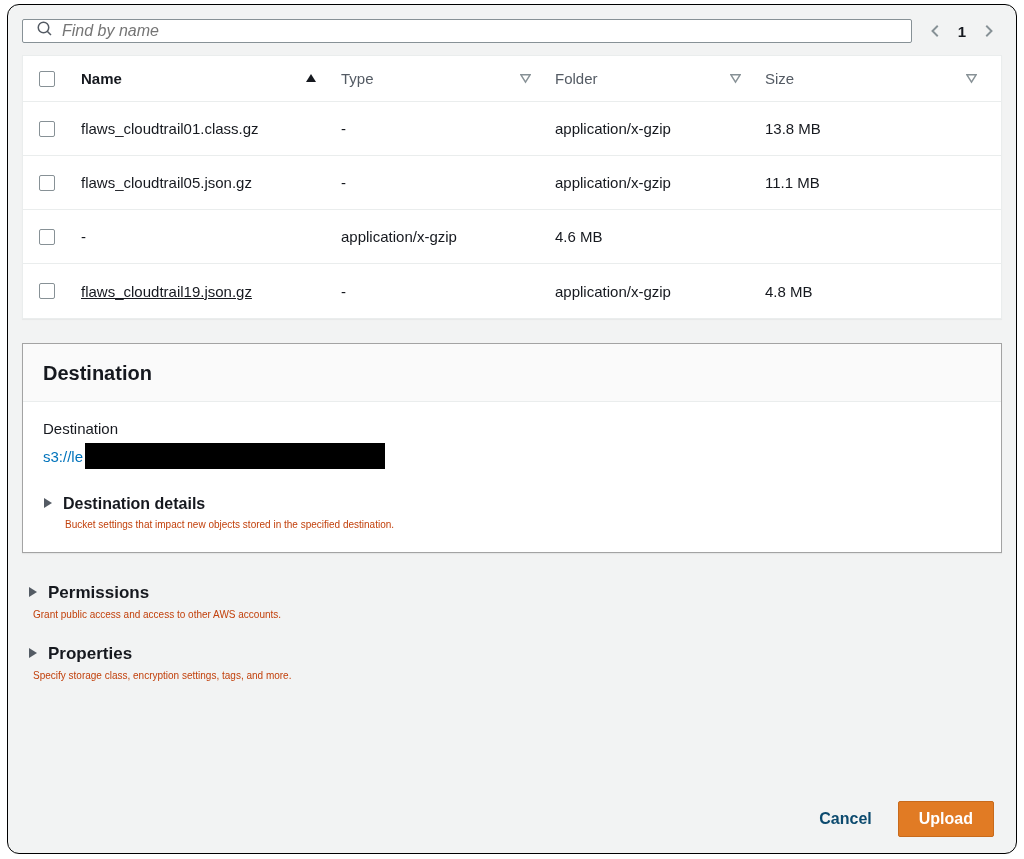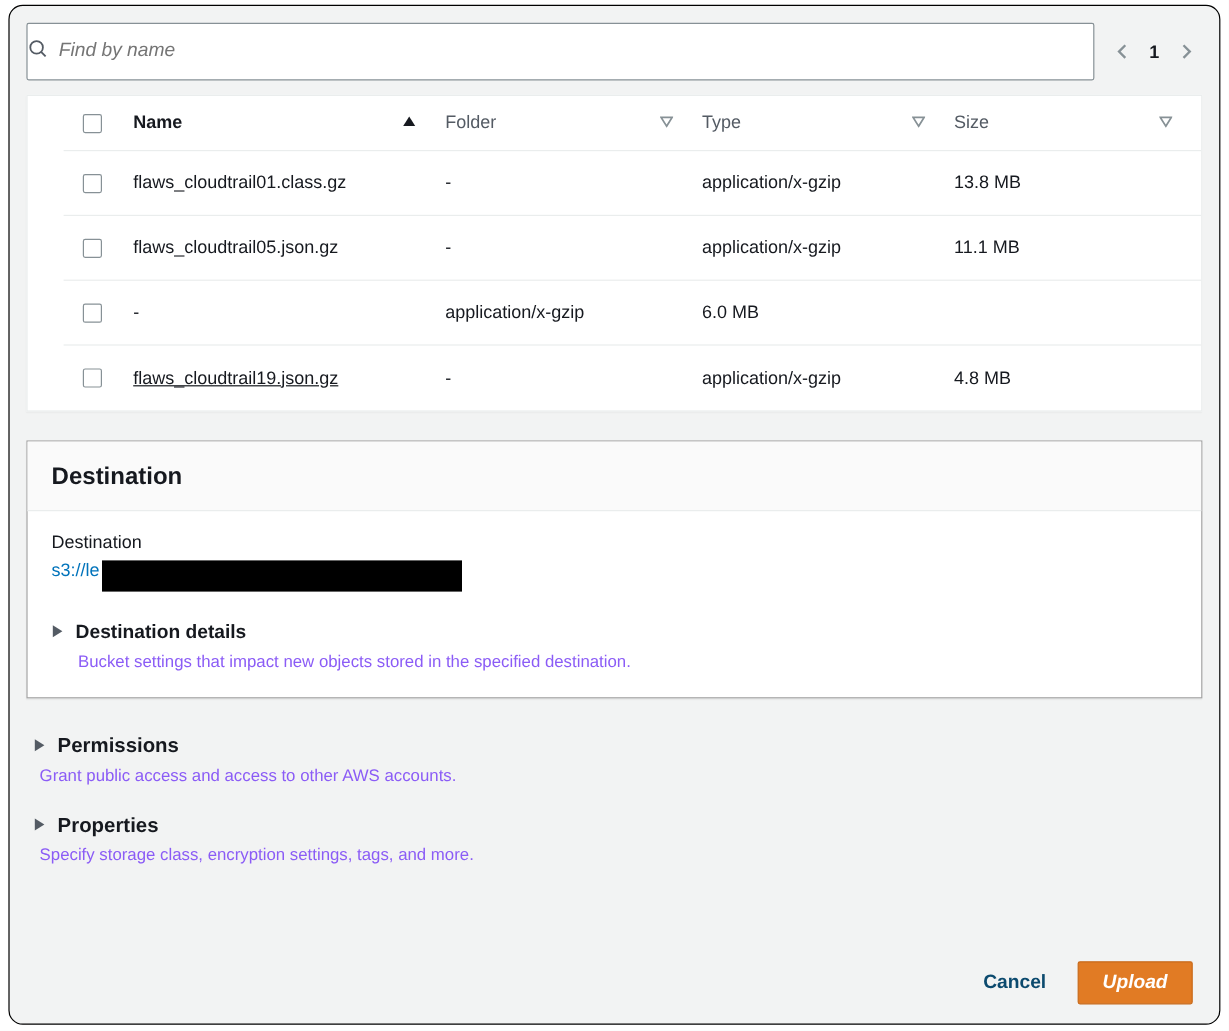--- a/index.html
+++ b/index.html
@@ -27,22 +27,22 @@
     gap: 10px;
     margin-bottom: 12px;
   }
   .searchbox {
     flex: 1;
     display: flex;
     align-items: center;
     background: #fff;
     border: 1px solid #879196;
     border-radius: 2px;
-    padding: 6px 0;
-    height: 48px;
+    padding: 6px 13px;
+    height: 24px;
   }
   .searchbox svg { width: 18px; height: 18px; stroke: #545b64; fill: none; stroke-width: 2; }
   .searchbox input {
     border: none;
     outline: none;
     font-size: 16px;
     font-style: italic;
     color: #687078;
     flex: 1;
     margin-left: 8px;
@@ -64,21 +64,20 @@
   
   .table {
     background: #fff;
     border: 1px solid #eaeded;
     box-shadow: 0 1px 1px rgba(0,0,0,.04);
   }
   .thead, .trow {
     display: grid;
     grid-template-columns: 58px 260px 214px 210px auto;
     align-items: center;
-    margin-left: 30px;
   }
   .thead {
     border-bottom: 1px solid #eaeded;
     height: 46px;
     color: #545b64;
     font-size: 15px;
   }
   .thead .cell { display: flex; align-items: center; gap: 8px; padding: 0 10px 0 0; position: relative; }
   .thead .cell.name { color: #16191f; font-weight: 700; }
   .thead .cell:not(:first-child)::before {
@@ -127,41 +126,41 @@
     font-weight: 700;
     color: #16191f;
     padding: 18px 20px 16px 20px;
     border-bottom: 1px solid #eaeded;
     background: #fafafa;
   }
   .panel-body { padding: 18px 20px 22px 20px; }
   .label { font-size: 15px; color: #16191f; margin-bottom: 6px; }
   .s3url {
     display: flex;
-    align-items: flex-start;
+    align-items: center;
     font-size: 15px;
   }
   .s3url a { color: #0073bb; text-decoration: none; }
   .redact {
     display: inline-block;
     width: 300px; height: 26px;
     background: #000;
     margin-left: 2px;
   }
   .expander {
     margin-top: 26px;
   }
   .exp-header {
     display: flex; align-items: center; gap: 10px;
     font-weight: 700; font-size: 16px; color: #16191f;
     cursor: pointer;
   }
   .exp-header svg { fill: #545b64; }
   .exp-desc {
-    font-size: 14px; color: #8b5cf6;
+    font-size: 10px; color: #c2410c;
     margin: 6px 0 0 22px;
   }
 
   
   .bare-expanders { margin: 30px 6px 0 6px; }
   .bare-exp { margin-bottom: 24px; }
   .bare-exp .exp-header { font-size: 17px; }
   .bare-exp .exp-desc { margin-left: 5px; }
 
   
@@ -184,21 +183,20 @@
   }
   .btn-upload {
     font-size: 16px;
     font-weight: 700;
     color: #fff;
     background: #e17b24;
     border: 1px solid #c86a1b;
     border-radius: 2px;
     padding: 8px 20px;
     cursor: pointer;
-    font-style: italic;
   }
 </style>
 </head>
 <body>
 
 <div class="frame">
 
   <div class="toprow">
     <div class="searchbox">
       <span>
@@ -231,29 +229,29 @@
       </div>
       <div class="cell name">
         <span>Name</span>
         <span class="sort-active">
           <svg width="12" height="12" viewBox="0 0 12 12">
               <polygon points="6,2 11,10 1,10"></polygon>
             </svg>
         </span>
       </div>
       <div class="cell">
-        <span>Folder</span>
+        <span>Type</span>
         <span class="sort-idle">
           <svg width="11" height="11" viewBox="0 0 12 12">
               <polygon points="6,10 11,2 1,2"></polygon>
             </svg>
         </span>
       </div>
       <div class="cell">
-        <span>Type</span>
+        <span>Folder</span>
         <span class="sort-idle">
           <svg width="11" height="11" viewBox="0 0 12 12">
               <polygon points="6,10 11,2 1,2"></polygon>
             </svg>
         </span>
       </div>
       <div class="cell">
         <span>Size</span>
         <span class="sort-idle">
           <svg width="11" height="11" viewBox="0 0 12 12">
@@ -280,21 +278,21 @@
           <div class="cell">-</div>
           <div class="cell">application/x-gzip</div>
           <div class="cell">11.1 MB</div>
         </div>
         <div class="trow">
           <div class="cell">
             <div class="chk"></div>
           </div>
           <div class="cell">-</div>
           <div class="cell">application/x-gzip</div>
-          <div class="cell">6.0 MB</div>
+          <div class="cell">4.6 MB</div>
         </div>
         <div class="trow">
           <div class="cell">
             <div class="chk"></div>
           </div>
           <div class="cell" style="max-width:240px;word-break:break-all;text-decoration:underline;">flaws_cloudtrail19.json.gz</div>
           <div class="cell">-</div>
           <div class="cell">application/x-gzip</div>
           <div class="cell">4.8 MB</div>
         </div>

